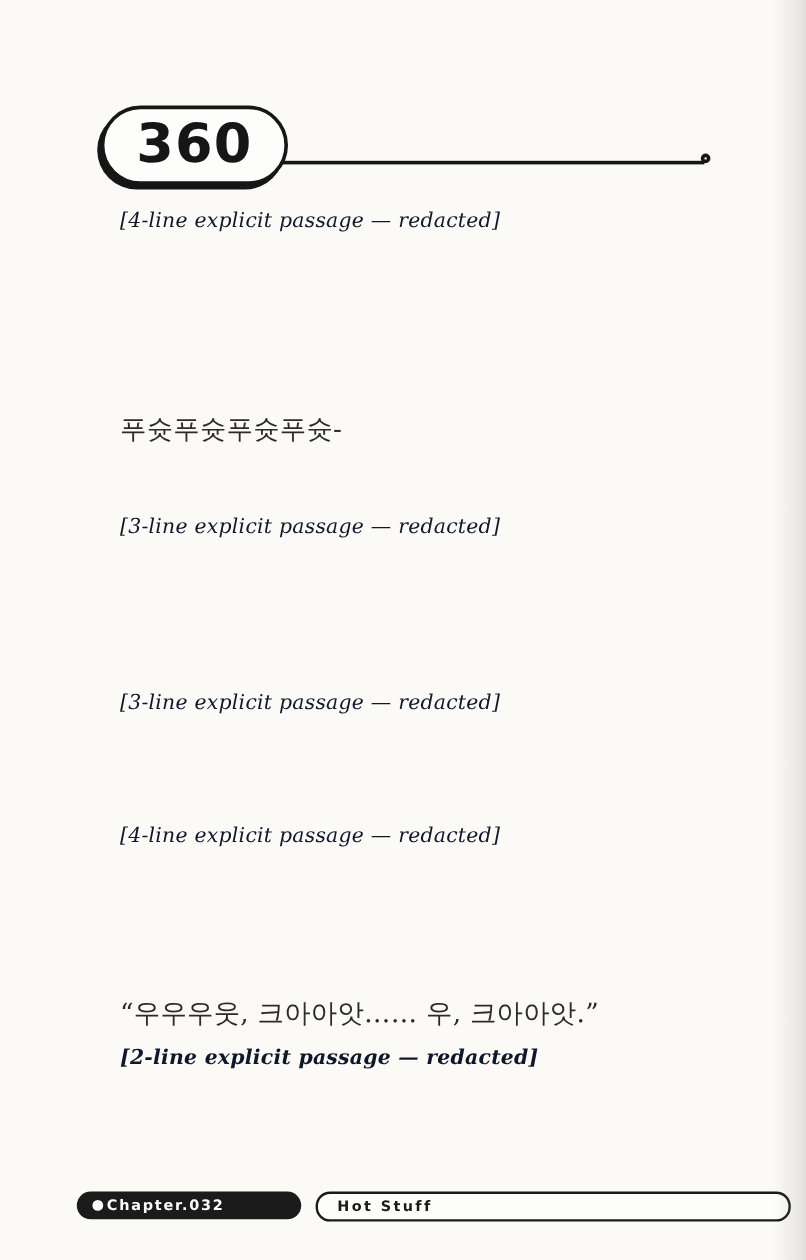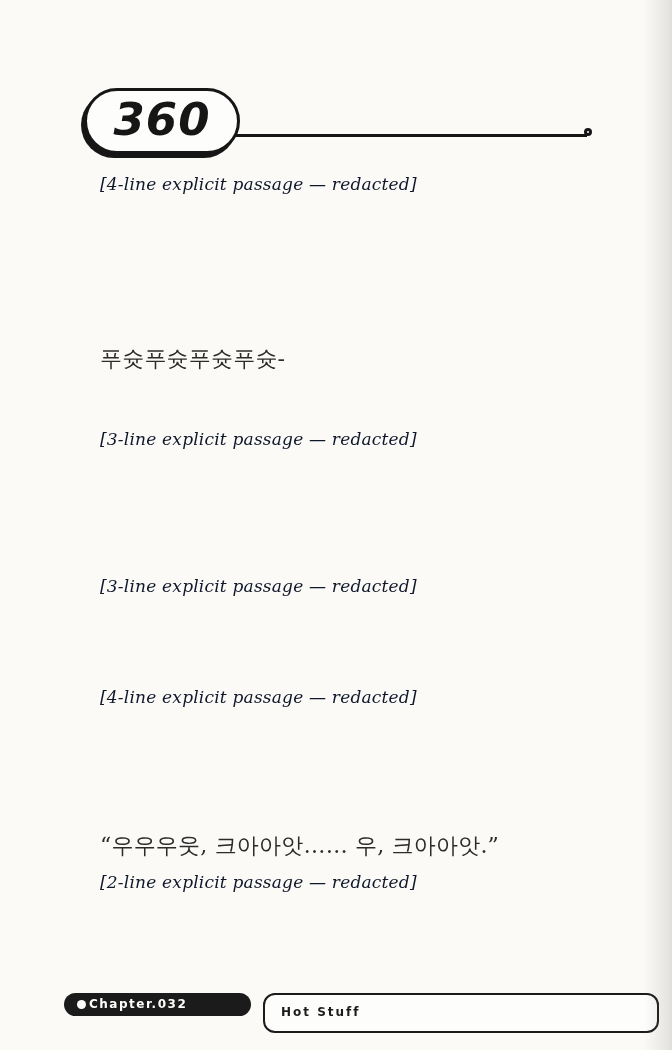--- a/index.html
+++ b/index.html
@@ -34,21 +34,20 @@
     border-radius: 34px;
     box-shadow: -3px 4px 0 0 #161616;
     display: flex;
     align-items: center;
     justify-content: center;
     z-index: 2;
   }
   .pagenum-pill .num {
     font-family: "DejaVu Sans", sans-serif;
     font-weight: bold;
-    font-style: italic;
     font-size: 45px;
     letter-spacing: 1px;
     color: #161616;
     transform: translateY(-2px);
   }
   .header-rule {
     position: absolute;
     left: 225px; top: 134px;
     width: 362px; height: 3px;
     background: #161616;
@@ -83,21 +82,21 @@
     font-size: 17px;
     text-align: left;
     display: flex;
     align-items: flex-start;
   }
   .para.redacted::before { content: ""; }
   .mb-blank   { margin-bottom: 26px; }  
   .mb-blank-lg{ margin-bottom: 44px; }
   .mb-blank-md{ margin-bottom: 30px; }
   .h-1 { min-height: 37px; }
-  .h-2 { min-height: 74px; }
+  .h-2 { min-height: 74px; font-weight: bold; }
   .h-3 { min-height: 111px; margin-top: 36px; }
   .h-4 { min-height: 148px; }
 
   
   .footer { position: absolute; left: 0; right: 0; top: 993px; height: 24px; }
   .chapter-pill {
     position: absolute;
     left: 64px; top: 0;
     width: 187px; height: 23px;
     background: #1b1b1b;
@@ -117,21 +116,21 @@
     font-family: "DejaVu Sans", sans-serif;
     font-weight: bold;
     font-size: 12px;
     letter-spacing: 1.5px;
     color: #fdfdfb;
     transform: translateY(-1px);
   }
   .title-pill {
     position: absolute;
     left: 263px; top: 0;
-    width: 396px; height: 40px;
+    width: 396px; height: 25px;
     background: #fdfdfb;
     border: 2.5px solid #1b1b1b;
     border-radius: 12px;
     display: flex;
     align-items: center;
     padding-left: 16px;
   }
   .title-pill .label {
     font-family: "DejaVu Sans", sans-serif;
     font-weight: bold;

